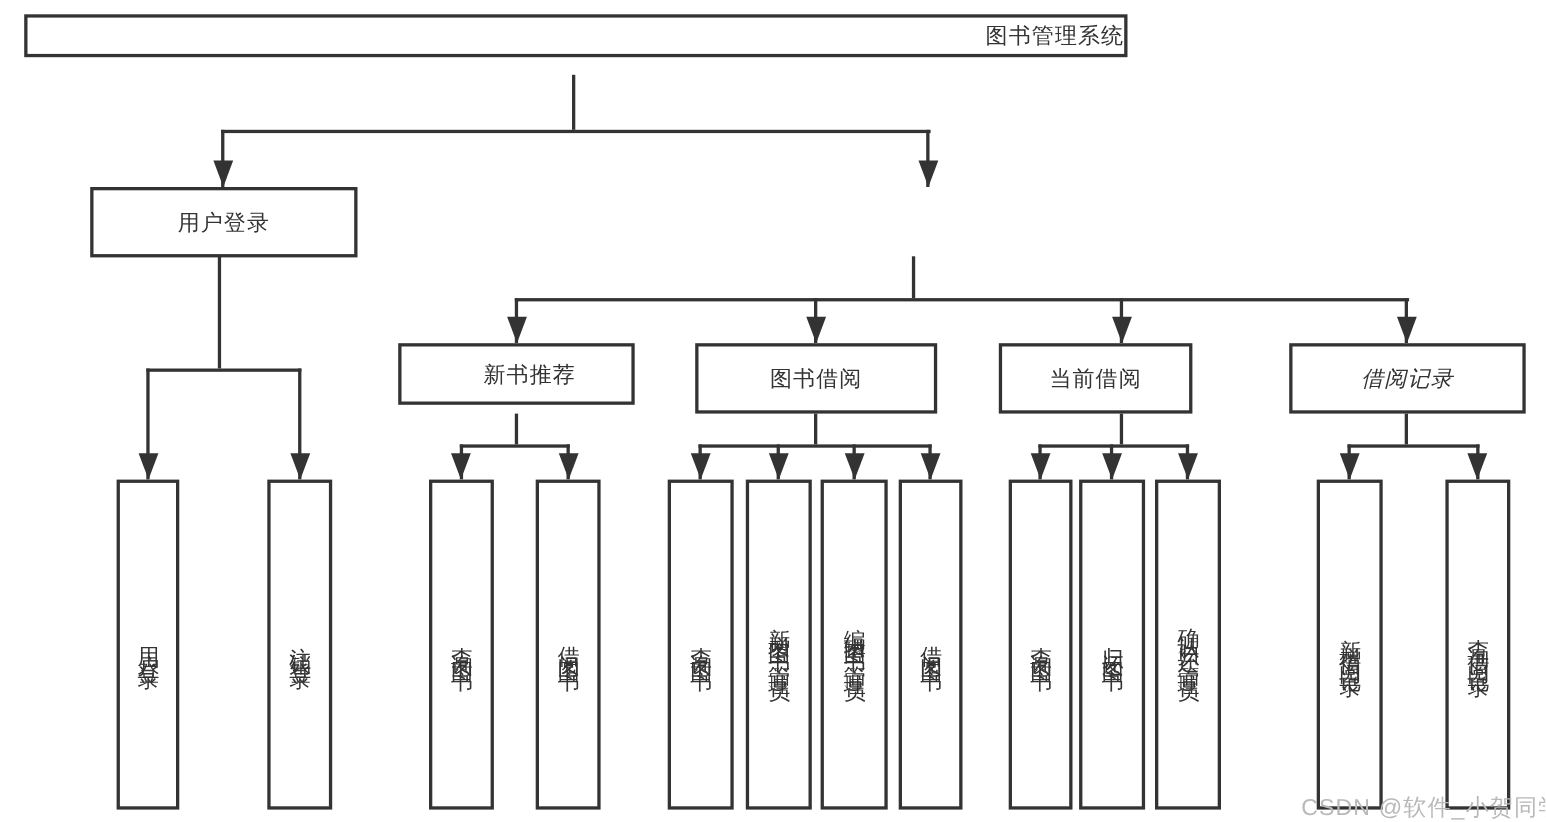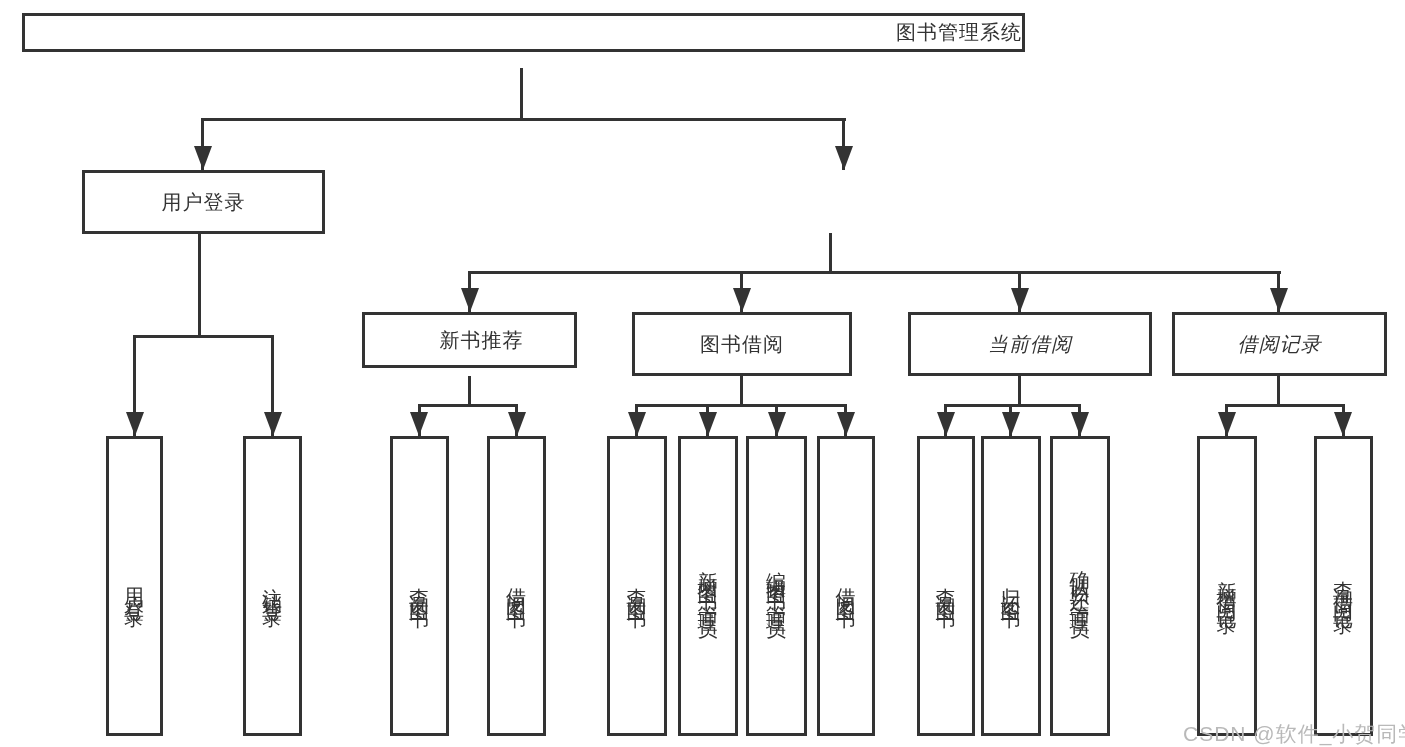--- a/index.html
+++ b/index.html
@@ -96,21 +96,21 @@
   <div class="arr" style="left:733px;top:288px;"></div>
   <div class="arr" style="left:1011px;top:288px;"></div>
   <div class="arr" style="left:1270px;top:288px;"></div>
 
   <div class="node" style="left:362px;top:312px;width:215px;height:56px;padding-left:24px;">
     <span>新书推荐</span>
   </div>
   <div class="node" style="left:632px;top:312px;width:220px;height:64px;">
     <span>图书借阅</span>
   </div>
-  <div class="node" style="left:908px;top:312px;width:244px;height:64px;font-style:italic;">
+  <div class="node" style="left:908px;top:312px;width:176px;height:64px;">
     <span>当前借阅</span>
   </div>
   <div class="node" style="left:1172px;top:312px;width:215px;height:64px;font-style:italic;">
     <span>借阅记录</span>
   </div>
 
   <div class="vl" style="left:468px;top:376px;height:28px;"></div>
   <div class="hl" style="left:418px;top:404px;width:100px;"></div>
   <div class="vl" style="left:418px;top:404px;height:32px;"></div>
   <div class="vl" style="left:515px;top:404px;height:32px;"></div>

